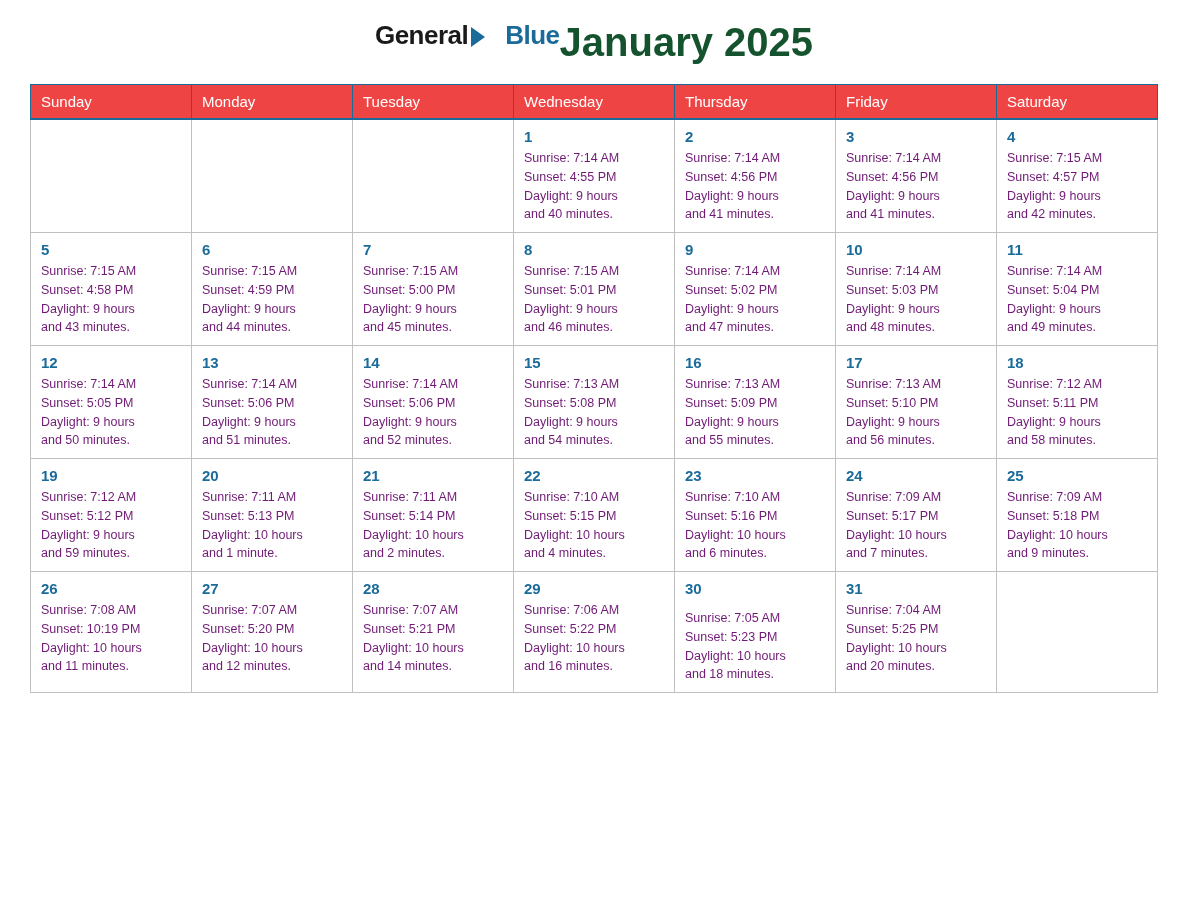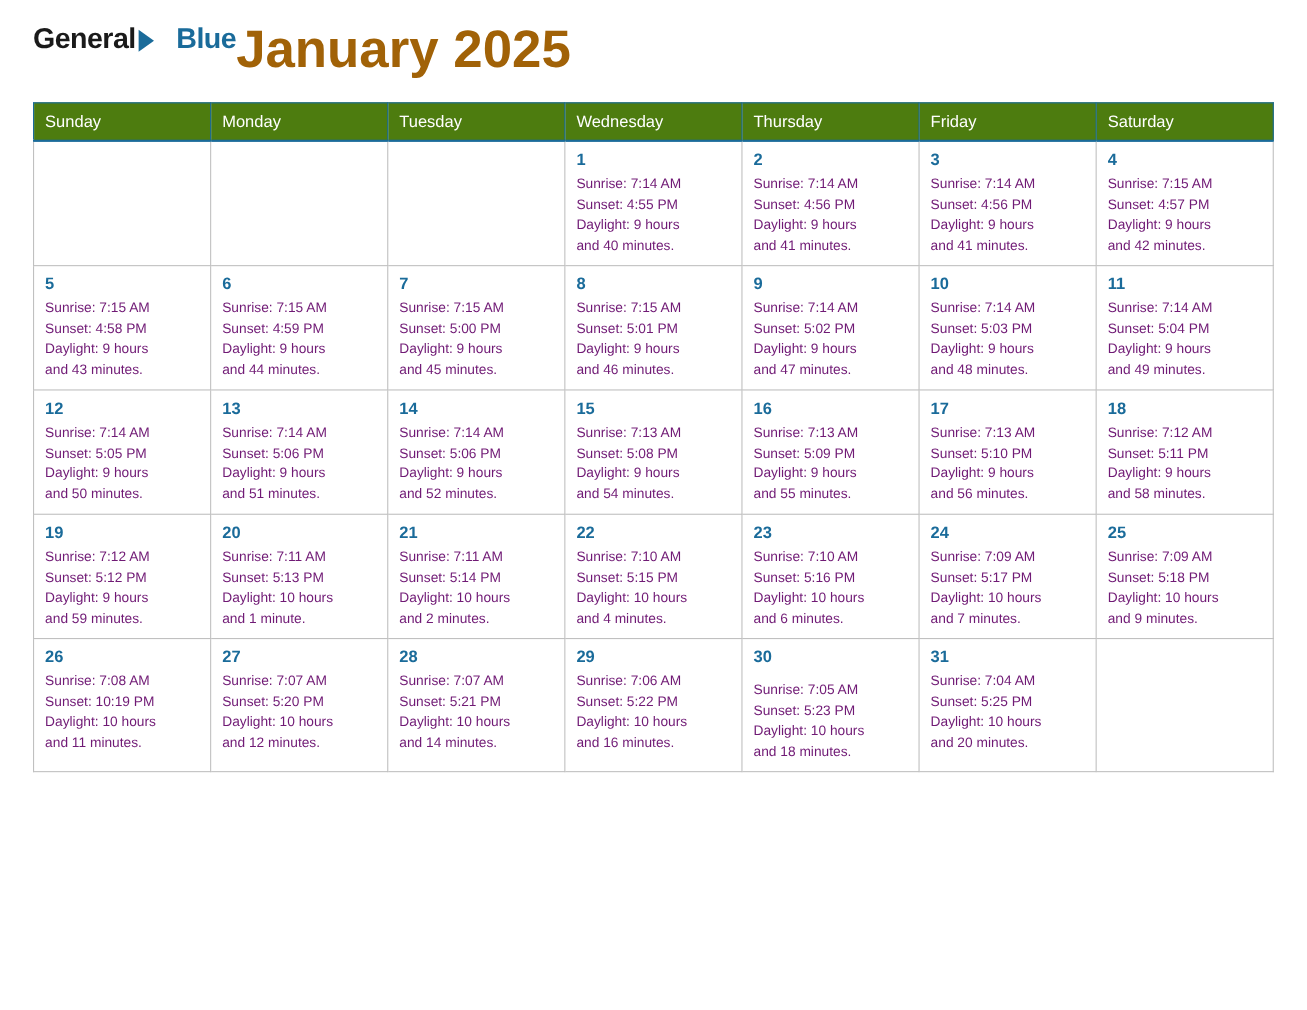--- a/index.html
+++ b/index.html
@@ -6,21 +6,21 @@
     body {
       font-family: Arial, Helvetica, sans-serif;
       background: #ffffff;
       color: #333;
       padding: 20px 30px;
       width: 1188px;
       min-height: 918px;
     }
     .header {
       display: flex;
-      justify-content: flex-start;
+      justify-content: center;
       align-items: flex-start;
       margin-bottom: 20px;
     }
     .logo {
       display: flex;
       flex-direction: column;
       align-items: flex-start;
     }
     .logo-top {
       display: flex;
@@ -45,36 +45,36 @@
       font-size: 26px;
       font-weight: bold;
       color: #1a6b9a;
       margin-left: 20px;
       letter-spacing: -0.5px;
     }
     .title-block {
       text-align: right;
     }
     .month-title {
-      font-size: 48px;
+      font-size: 40px;
       font-weight: bold;
-      color: #a16207;
+      color: #14532d;
       line-height: 1.1;
     }
     .location {
       font-size: 20px;
       color: #555;
       margin-top: 4px;
     }
     .calendar {
       width: 100%;
       border-collapse: collapse;
     }
     .calendar th {
-      background-color: #4d7c0f;
+      background-color: #ef4444;
       color: white;
       font-size: 15px;
       font-weight: normal;
       padding: 8px 10px;
       text-align: left;
       border: 1px solid #1a6b9a;
     }
     .calendar td {
       vertical-align: top;
       padding: 8px 10px;

